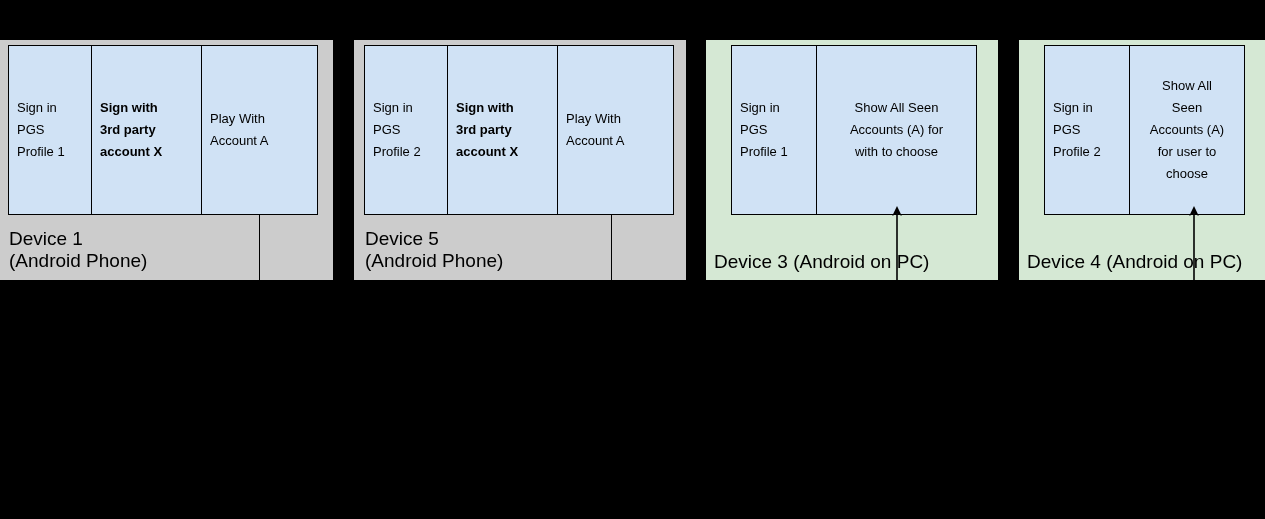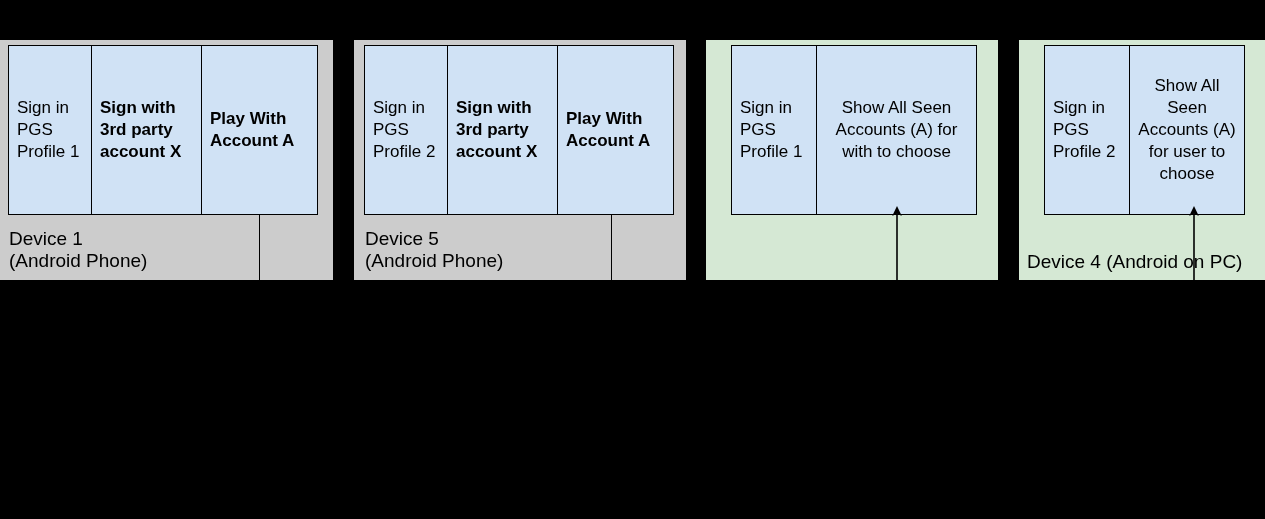--- a/index.html
+++ b/index.html
@@ -43,37 +43,37 @@
   #boxrow-1 { left: 13px; top: 5px; width: 310px; height: 170px; }
   #boxrow-2 { left: 10px; top: 5px; width: 310px; height: 170px; }
   #boxrow-3 { left: 25px; top: 5px; width: 246px; height: 170px; }
   #boxrow-4 { left: 25px; top: 5px; width: 201px; height: 170px; }
 
   .cell {
     box-sizing: border-box;
     display: flex;
     align-items: center;
     padding: 0 8px;
-    font-size: 17px;
+    font-size: 13px;
     line-height: 22px;
     color: #000000;
     border-right: 1px solid #000000;
     white-space: pre-line;
   }
   .cell:last-child { border-right: none; }
   .cell.center { justify-content: center; text-align: center; }
   .cell.left   { justify-content: flex-start; text-align: left; }
 
   
   #boxrow-1 .cell:nth-child(1),
   #boxrow-2 .cell:nth-child(1) { width: 83px; }
   #boxrow-1 .cell:nth-child(2),
   #boxrow-2 .cell:nth-child(2) { width: 110px; font-weight: bold; }
   #boxrow-1 .cell:nth-child(3),
-  #boxrow-2 .cell:nth-child(3) { width: 115px; font-weight: bold; }
+  #boxrow-2 .cell:nth-child(3) { width: 115px; }
 
   #boxrow-3 .cell:nth-child(1) { width: 85px; }
   #boxrow-3 .cell:nth-child(2) { width: 159px; }
   #boxrow-4 .cell:nth-child(1) { width: 85px; }
   #boxrow-4 .cell:nth-child(2) { width: 114px; }
 
   
   .caption {
     position: absolute;
     font-size: 19px;
@@ -142,20 +142,21 @@
 
   <div class="panel green" id="panel-3">
     <div class="boxrow" id="boxrow-3">
       <div class="cell left">Sign in
 PGS
 Profile 1</div>
       <div class="cell center">Show All Seen
 Accounts (A) for
 with to choose</div>
     </div>
+    <div class="caption" id="caption-3">Device 3 (Android on PC)</div>
   </div>
 
   <div class="panel green" id="panel-4">
     <div class="boxrow" id="boxrow-4">
       <div class="cell left">Sign in
 PGS
 Profile 2</div>
       <div class="cell center">Show All
 Seen
 Accounts (A)

